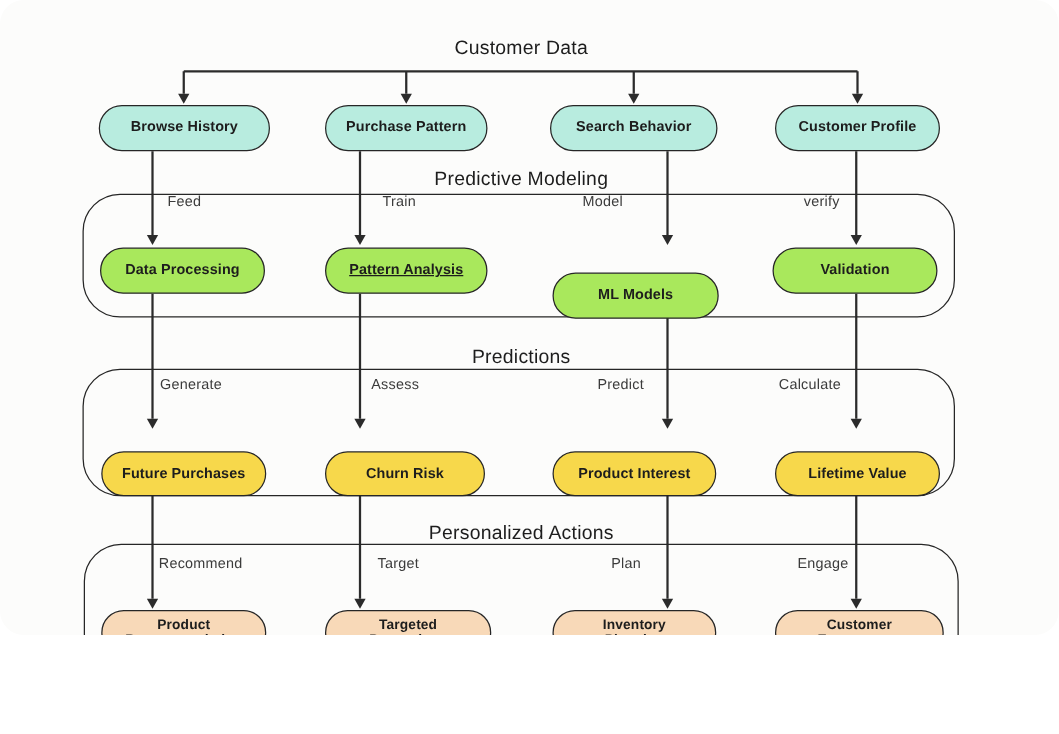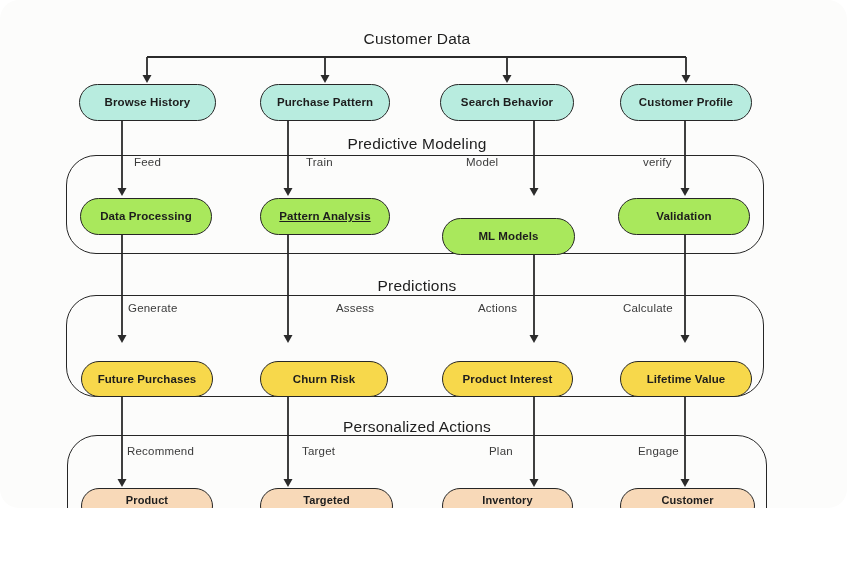--- a/index.html
+++ b/index.html
@@ -149,22 +149,22 @@
   <div class="edge-label" style="left:306px; top:156px;">Train</div>
   <div class="edge-label" style="left:466px; top:156px;">Model</div>
   <div class="edge-label" style="left:643px; top:156px;">verify</div>
 
   <div class="pill modeling" style="left:80px;  top:198px; width:132px; height:37px;">Data Processing</div>
   <div class="pill modeling" style="left:260px; top:198px; width:130px; height:37px;text-decoration:underline;">Pattern Analysis</div>
   <div class="pill modeling" style="left:442px; top:198px; width:133px; height:37px;margin-top:20px;">ML Models</div>
   <div class="pill modeling" style="left:618px; top:198px; width:132px; height:37px;">Validation</div>
 
   <div class="edge-label" style="left:128px; top:302px;">Generate</div>
-  <div class="edge-label" style="left:297px; top:302px;margin-left:39px;">Assess</div>
-  <div class="edge-label" style="left:478px; top:302px;">Actions</div>
+  <div class="edge-label" style="left:297px; top:302px;">Assess</div>
+  <div class="edge-label" style="left:478px; top:302px;">Predict</div>
   <div class="edge-label" style="left:623px; top:302px;">Calculate</div>
 
   <div class="pill prediction" style="left:81px;  top:345px; width:132px; height:36px;">Future Purchases</div>
   <div class="pill prediction" style="left:260px; top:345px; width:128px; height:36px;">Churn Risk</div>
   <div class="pill prediction" style="left:442px; top:345px; width:131px; height:36px;">Product Interest</div>
   <div class="pill prediction" style="left:620px; top:345px; width:132px; height:36px;">Lifetime Value</div>
 
   <div class="edge-label" style="left:127px; top:445px;">Recommend</div>
   <div class="edge-label" style="left:302px; top:445px;">Target</div>
   <div class="edge-label" style="left:489px; top:445px;">Plan</div>

